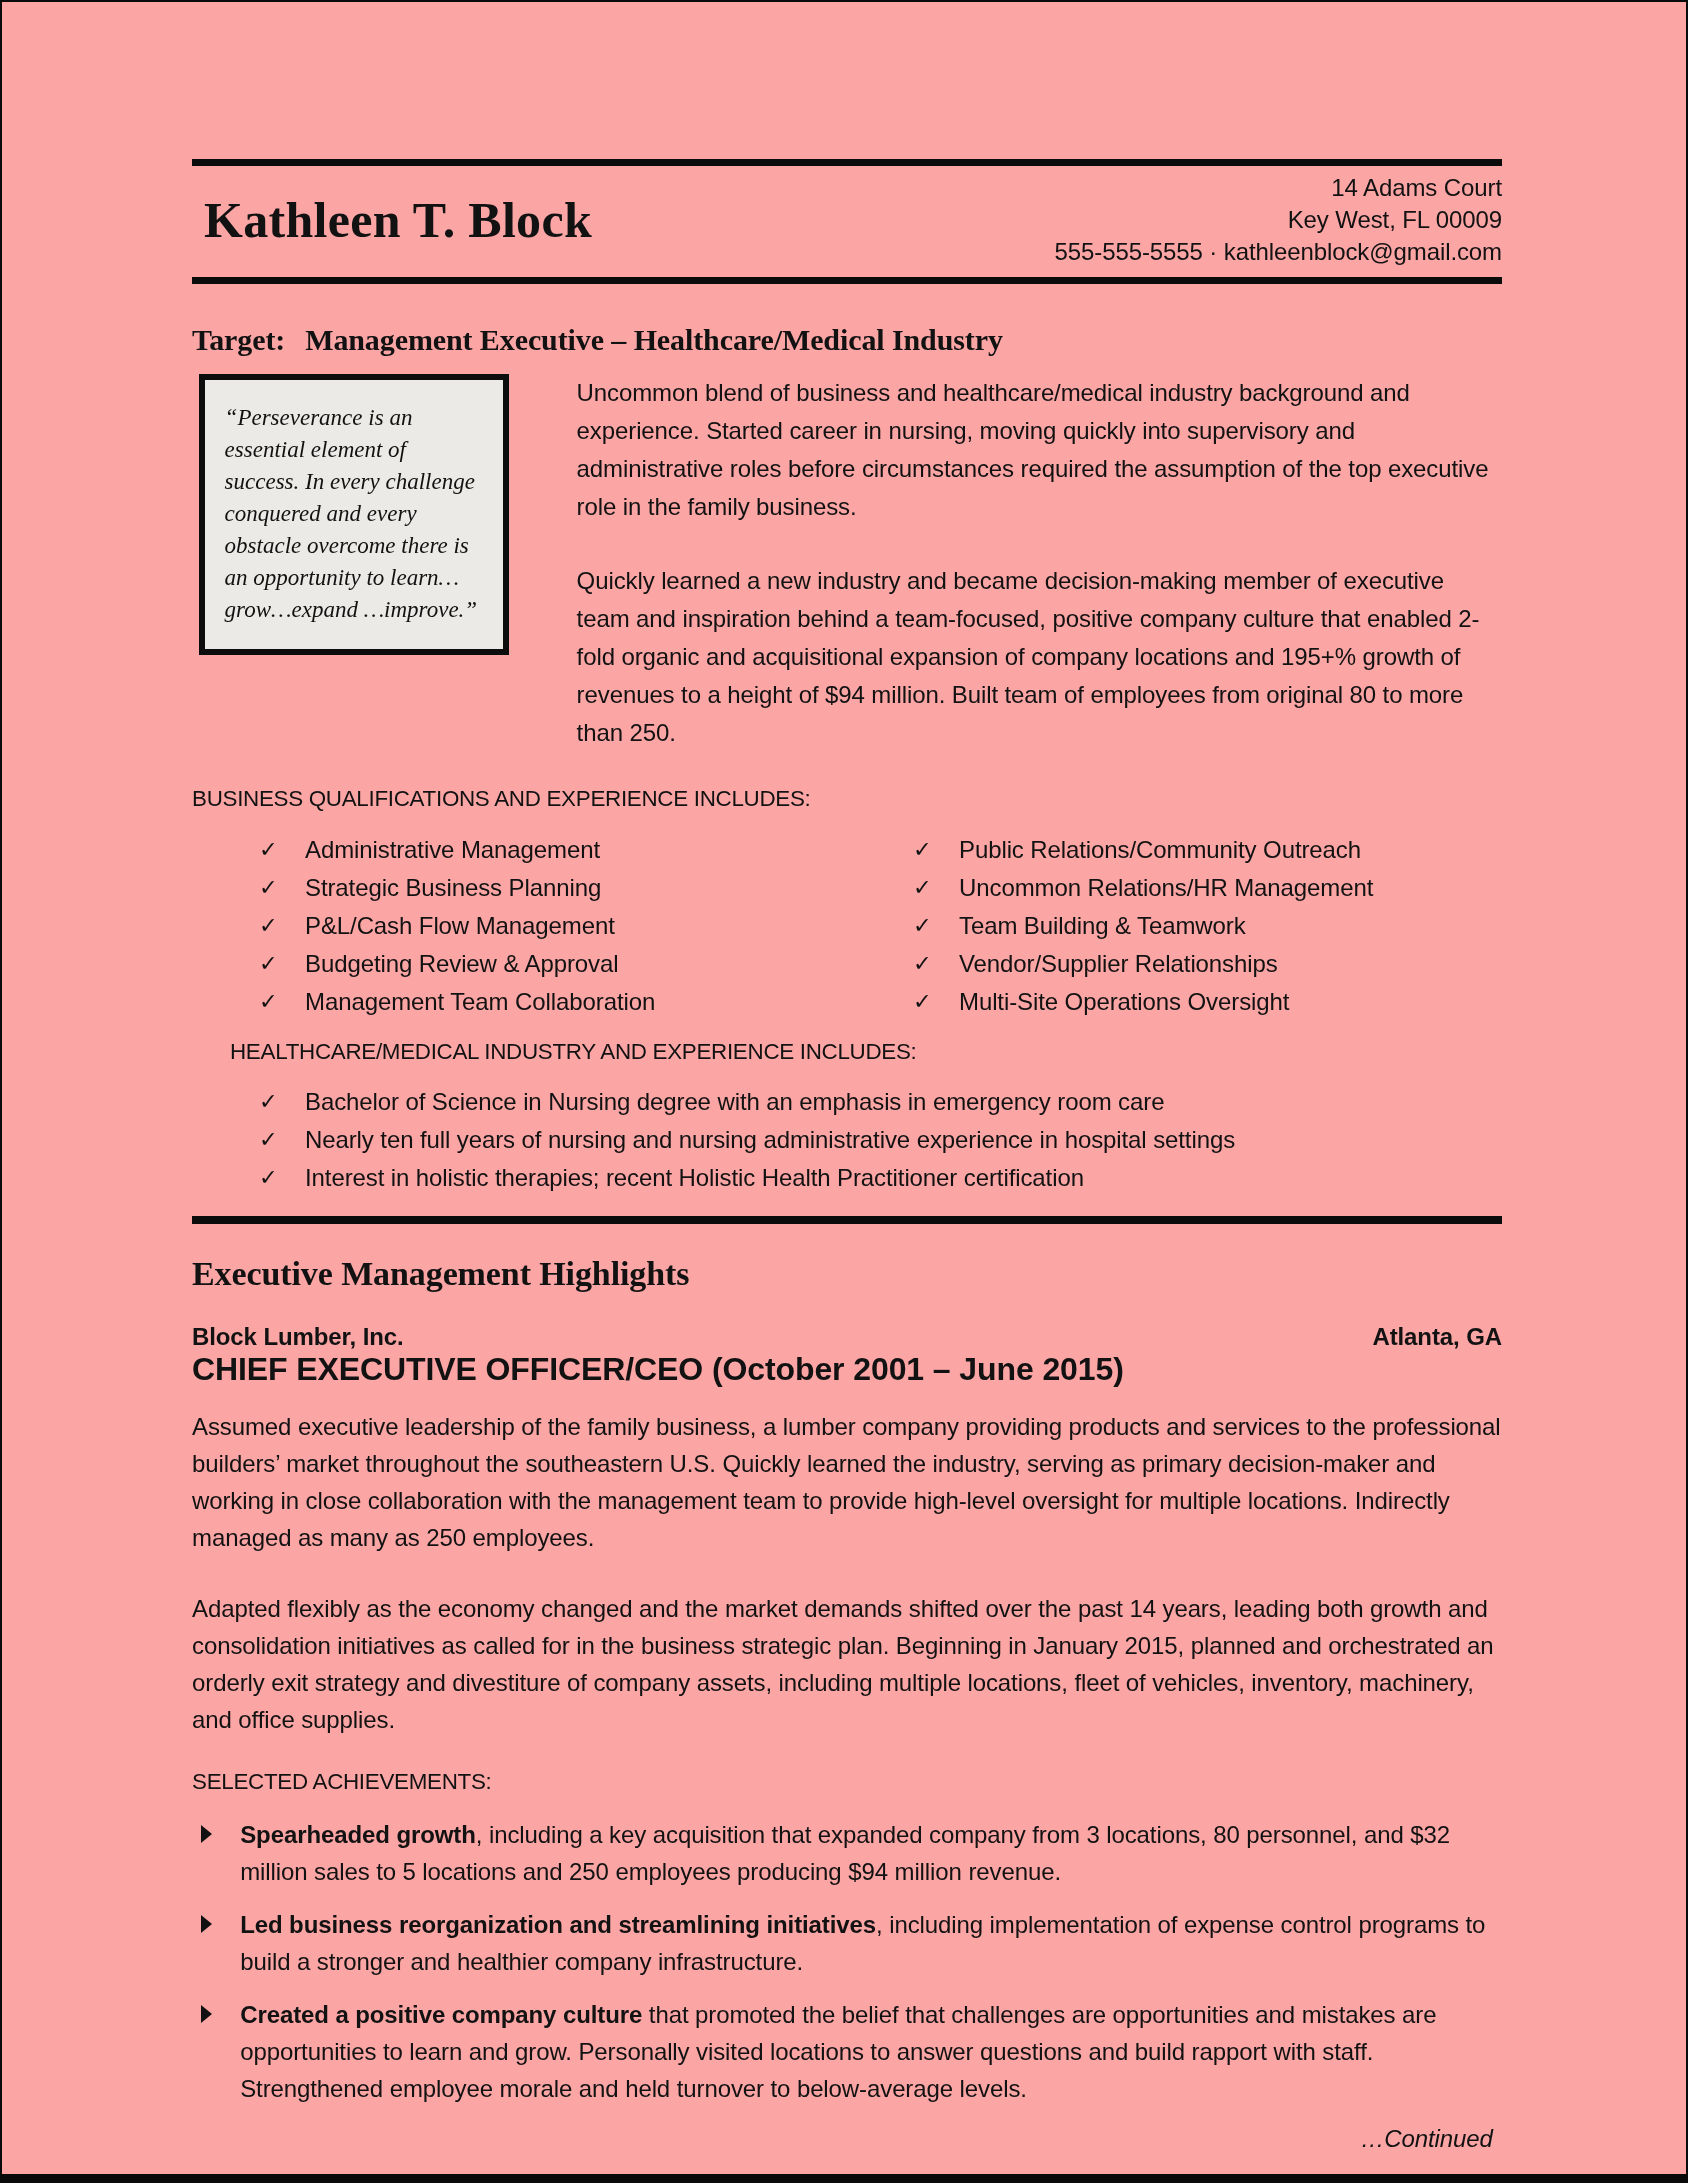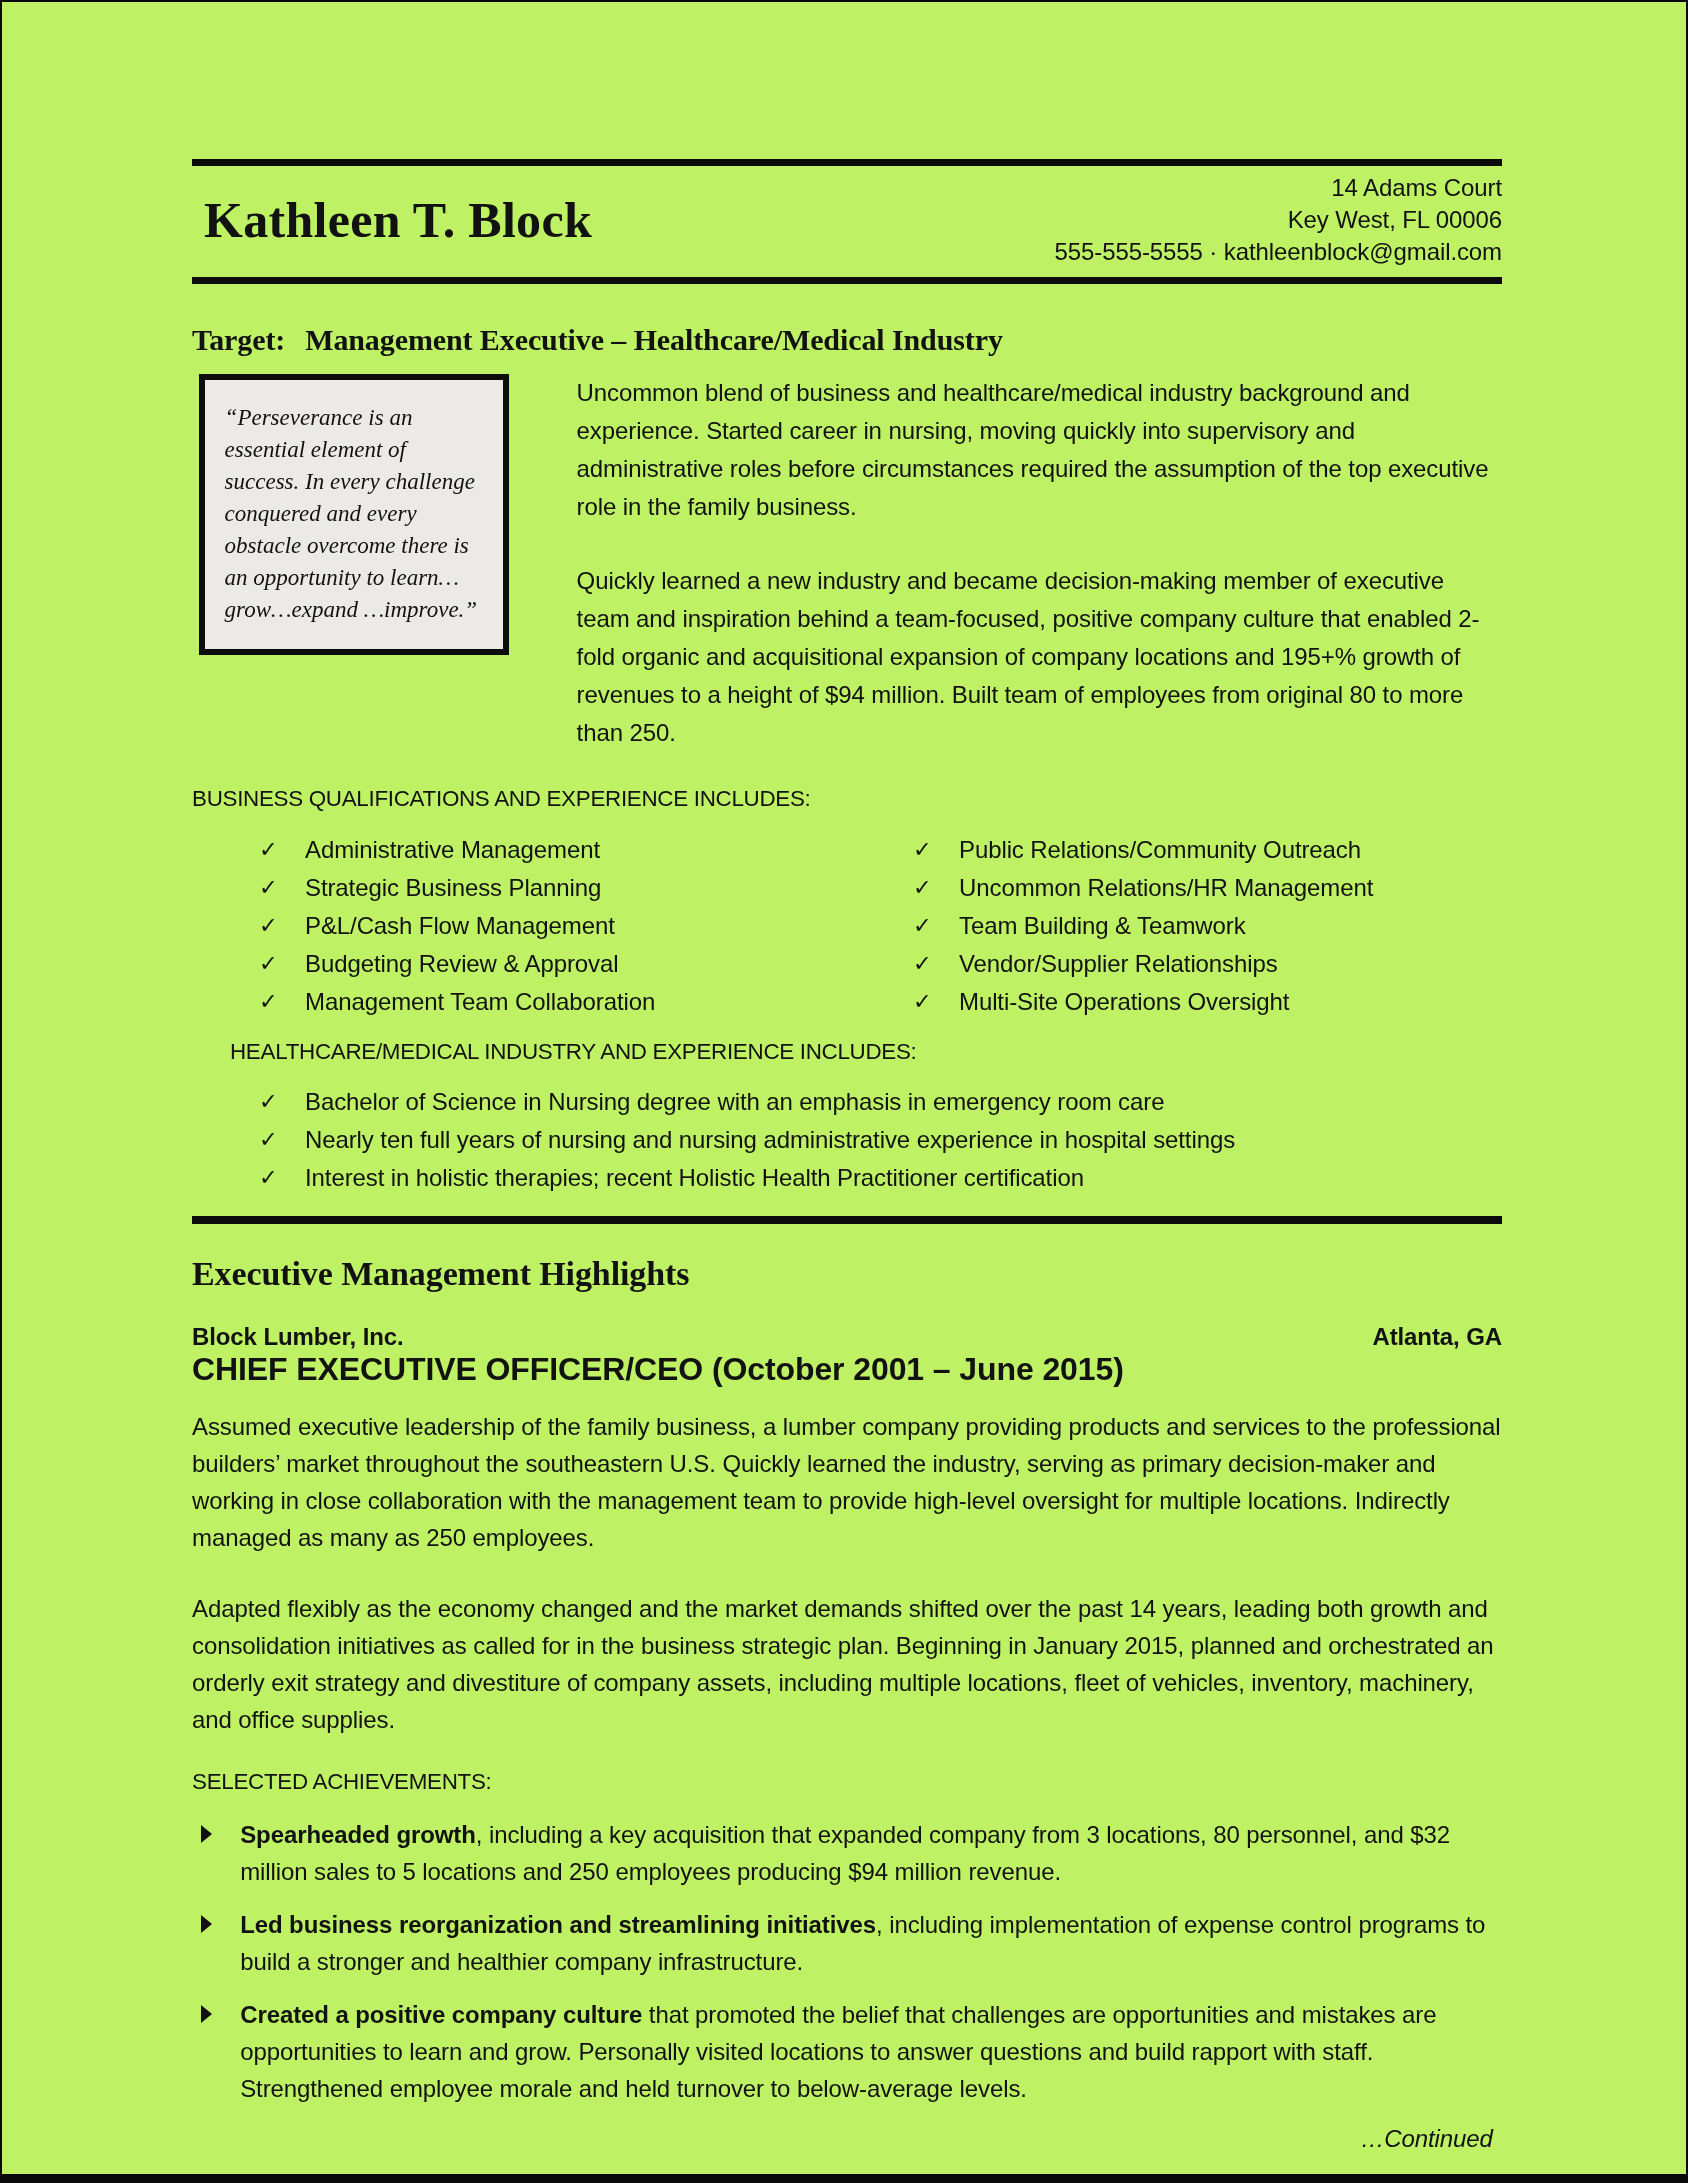--- a/index.html
+++ b/index.html
@@ -1,20 +1,20 @@
 <!DOCTYPE html>
 <html style="font-size:10.5px"><head>
 <meta charset="utf-8">
 <style>
   html,body{margin:0;padding:0;background:#d8d8d8;}
   .page{
     position:relative;
     width:1688px;height:2183px;
     box-sizing:border-box;
-    background:#bef264;
+    background:#fca5a5;
     border:2.6px solid #0a0a0a;
     border-bottom-width:9.2px;
     overflow:hidden;
     color:#121212;
     font-family:"Liberation Sans",sans-serif;
     letter-spacing:-0.1px;
   }
   .content{padding:157px 184px 0 190px;}
   .rule{background:#0b0b0b;}
   .rule-thick{height:6.6px;}
@@ -81,21 +81,21 @@
 
 <div class="page">
   <div class="content">
 
     <div class="rule rule-thick"></div>
 
     <div class="header-row">
       <h1 class="name">Kathleen T. Block</h1>
       <div class="contact">
         <div>14 Adams Court</div>
-        <div>Key West, FL 00006</div>
+        <div>Key West, FL 00009</div>
         <div>555-555-5555  ·  kathleenblock@gmail.com</div>
       </div>
     </div>
 
     <div class="rule rule-thick"></div>
 
     <div class="target">
       <span class="target-label">Target:</span><span>Management Executive – Healthcare/Medical Industry</span>
     </div>
 

